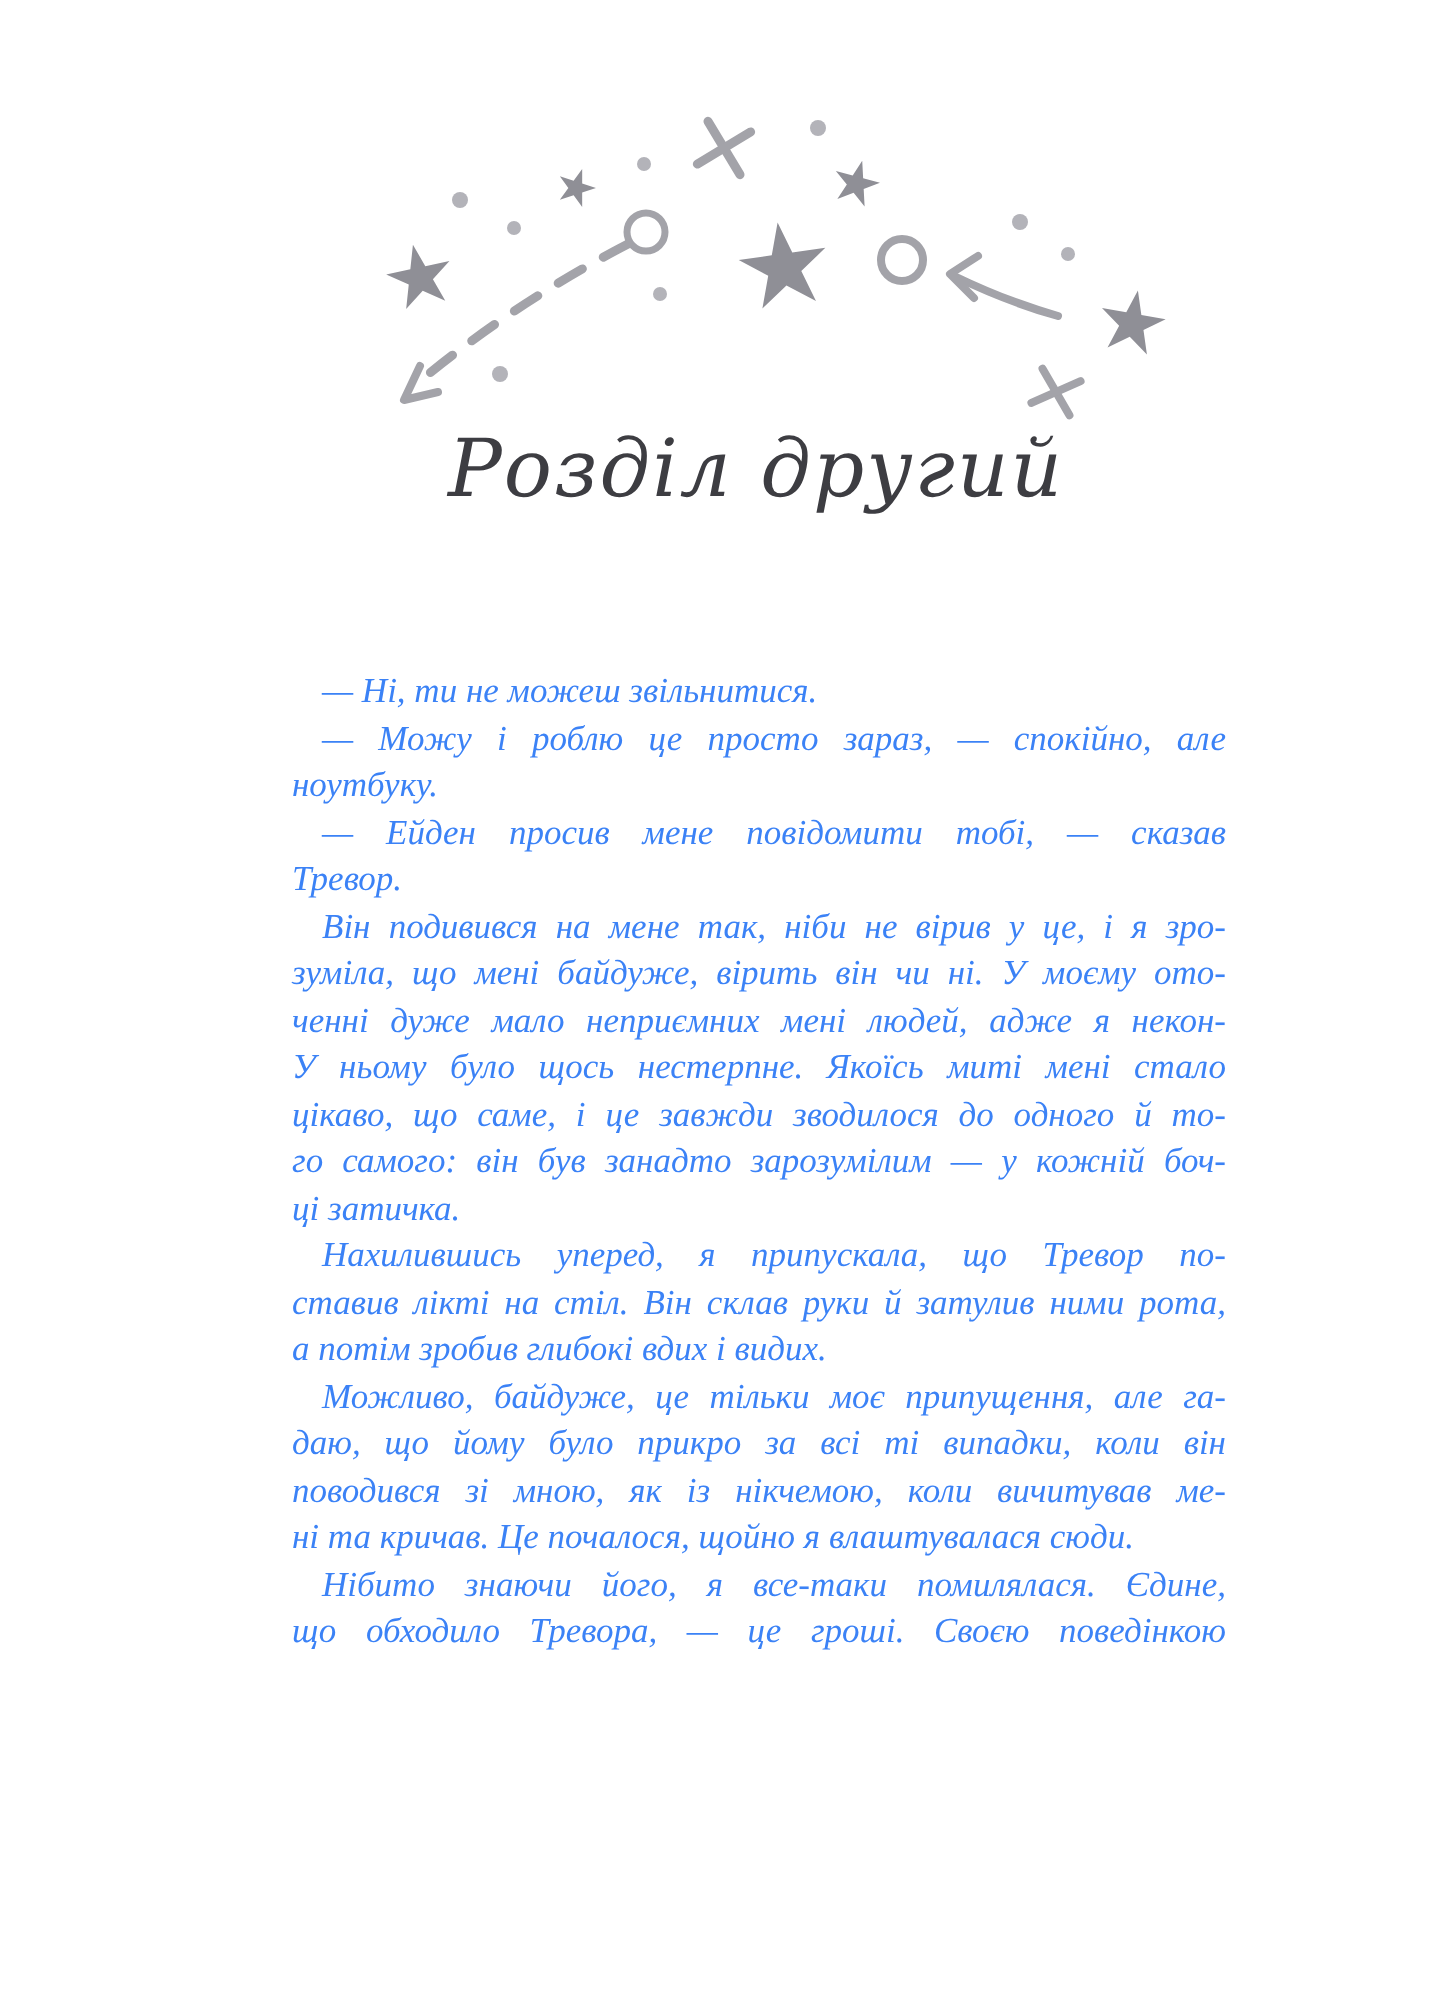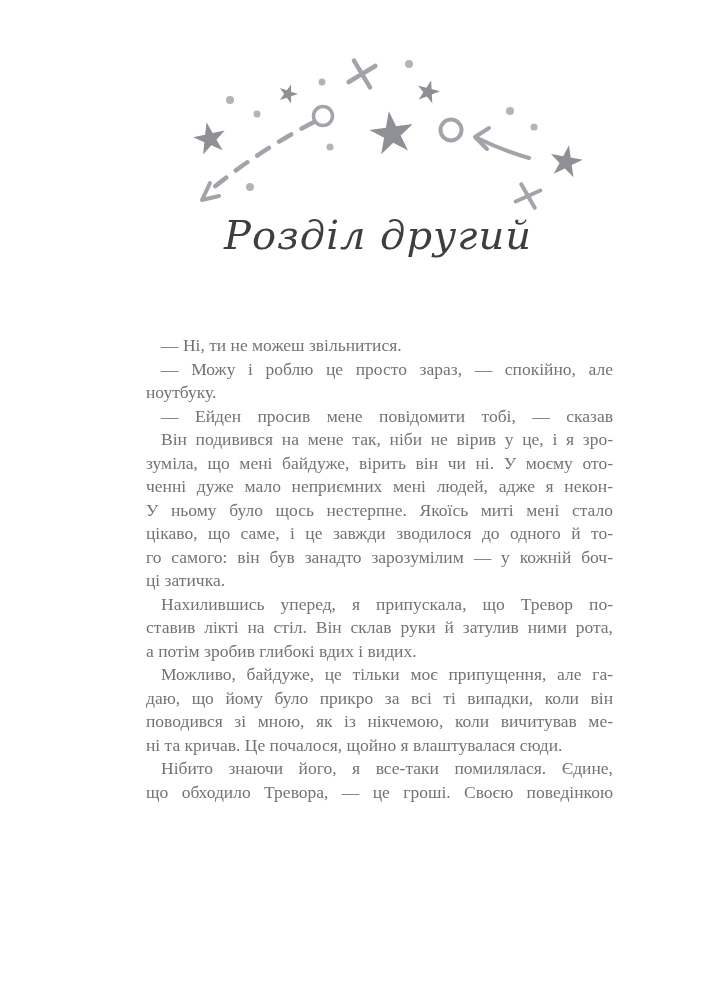--- a/index.html
+++ b/index.html
@@ -104,25 +104,26 @@
     </g>
 
     <g>
       <path d="M 529 158 Q 504 151 477 138" fill="none" stroke="#a3a3a9" stroke-width="4" stroke-linecap="round"></path>
       <path d="M 489 128 L 475 137 L 487 149" fill="none" stroke="#a3a3a9" stroke-width="4" stroke-linecap="round" stroke-linejoin="round"></path>
     </g>
   </svg>
 
   <h1 class="chapter-title" style="color: rgb(61, 61, 66);">Розділ другий</h1>
 
-  <div class="body-text" style="color: #737373;">
+  <div class="body-text" style="color: #3b82f6; font-style: italic;">
       <div class="line first last">— Ні, ти не можеш звільнитися.</div>
       <div class="line first">— Можу і роблю це просто зараз, — спокійно, але</div>
       <div class="line last">ноутбуку.</div>
       <div class="line first">— Ейден просив мене повідомити тобі, — сказав</div>
+      <div class="line last">Тревор.</div>
       <div class="line first">Він подивився на мене так, ніби не вірив у це, і я зро-</div>
       <div class="line">зуміла, що мені байдуже, вірить він чи ні. У моєму ото-</div>
       <div class="line">ченні дуже мало неприємних мені людей, адже я некон-</div>
       <div class="line">У ньому було щось нестерпне. Якоїсь миті мені стало</div>
       <div class="line">цікаво, що саме, і це завжди зводилося до одного й то-</div>
       <div class="line">го самого: він був занадто зарозумілим — у кожній боч-</div>
       <div class="line last">ці затичка.</div>
       <div class="line first">Нахилившись уперед, я припускала, що Тревор по-</div>
       <div class="line">ставив лікті на стіл. Він склав руки й затулив ними рота,</div>
       <div class="line last">а потім зробив глибокі вдих і видих.</div>

